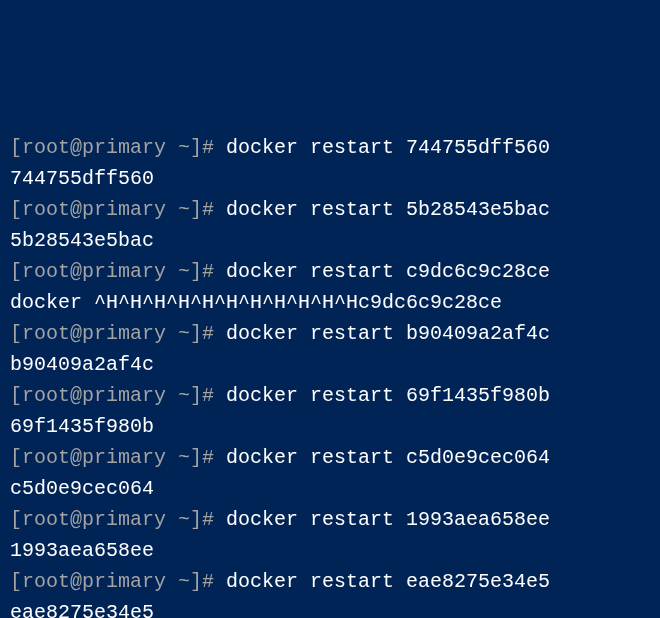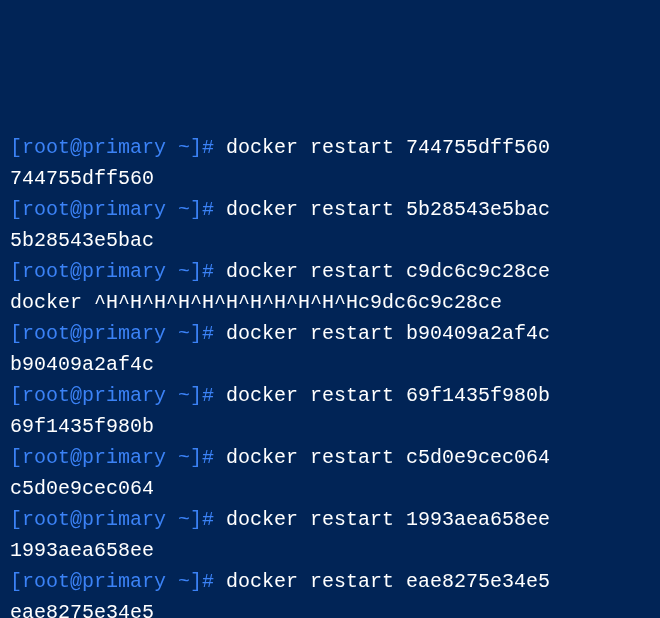--- a/index.html
+++ b/index.html
@@ -17,21 +17,21 @@
       width: 660px;
       height: 618px;
       overflow: hidden;
       white-space: pre-wrap;
       word-break: break-all;
     }
     .line {
       display: block;
     }
     .prompt {
-      color: #3b82f6;
+      color: #a3a3a3;
     }
   </style>
 </head>
 <body>
 
 
 
 <div><span class="line"><span class="prompt">[root@primary ~]# </span><span>docker restart 744755dff560</span></span><span class="line">744755dff560</span><span class="line"><span class="prompt">[root@primary ~]# </span><span>docker restart 5b28543e5bac</span></span><span class="line">5b28543e5bac</span><span class="line"><span class="prompt">[root@primary ~]# </span><span>docker restart c9dc6c9c28ce</span></span><span class="line">docker ^H^H^H^H^H^H^H^H^H^H^Hc9dc6c9c28ce</span><span class="line"><span class="prompt">[root@primary ~]# </span><span>docker restart b90409a2af4c</span></span><span class="line">b90409a2af4c</span><span class="line"><span class="prompt">[root@primary ~]# </span><span>docker restart 69f1435f980b</span></span><span class="line">69f1435f980b</span><span class="line"><span class="prompt">[root@primary ~]# </span><span>docker restart c5d0e9cec064</span></span><span class="line">c5d0e9cec064</span><span class="line"><span class="prompt">[root@primary ~]# </span><span>docker restart 1993aea658ee</span></span><span class="line">1993aea658ee</span><span class="line"><span class="prompt">[root@primary ~]# </span><span>docker restart eae8275e34e5</span></span><span class="line">eae8275e34e5</span></div>
 
 

